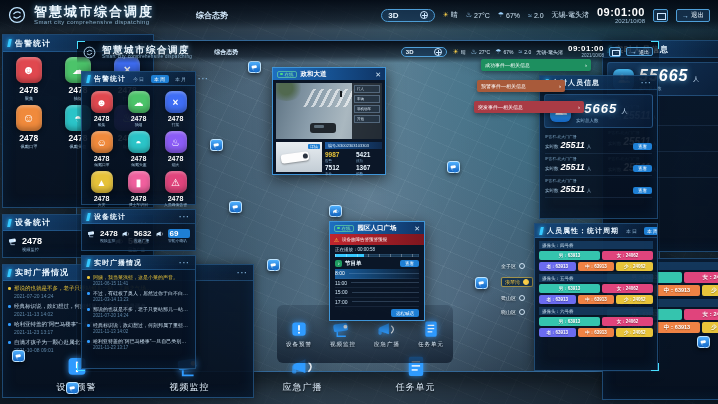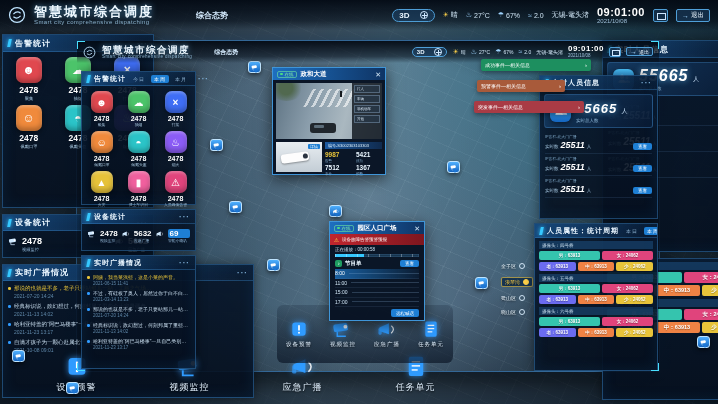--- a/index.html
+++ b/index.html
@@ -23,36 +23,36 @@
   .hdr--bg{height:30px;padding:0 8px;gap:8px;}
   .logo{flex:none;color:#bfe4ff;}
   .tblock{line-height:1.05;}
   .app-title{font-weight:bold;color:#eef8ff;letter-spacing:2px;text-shadow:0 0 6px rgba(110,200,255,.65);}
   .hdr--bg .app-title{font-size:13px;}
   .app-sub{color:#8fb6d2;letter-spacing:.4px;}
   .hdr--bg .app-sub{font-size:6px;}
   .hdr-tab{color:#d6ecff;font-weight:bold;}
   .hdr--bg .hdr-tab{margin-left:34px;font-size:8px;}
   .hdr-right{margin-left:auto;display:flex;align-items:center;gap:8px;color:#cfe4f4;}
-  .pill3d{display:flex;align-items:center;gap:10px;border:1px solid #4f9fd8;background:rgba(28,66,104,.6);
+  .pill3d{display:flex;align-items:center;gap:21px;border:1px solid #4f9fd8;background:rgba(28,66,104,.6);
     border-radius:9px;padding:1px 6px;font-weight:bold;color:#eaf6ff;}
   .hdr--bg .pill3d{font-size:8px;}
   .compass{position:relative;width:8px;height:8px;border:1px solid #cfe8ff;border-radius:50%;}
   .compass::before{content:"";position:absolute;left:3px;top:1px;width:1px;height:5px;background:#cfe8ff;}
   .compass::after{content:"";position:absolute;top:3px;left:1px;height:1px;width:5px;background:#cfe8ff;}
   .wx{display:flex;align-items:center;gap:2px;}
   .hdr--bg .wx{font-size:7px;}
   .wi::before{font-size:7px;color:#ffd24a;}
   .wi--sun::before{content:"☀";}
   .wi--temp::before{content:"♨";color:#9fd4ff;}
   .wi--hum::before{content:"☂";color:#9fd4ff;}
   .wi--wind::before{content:"≈";color:#9fd4ff;}
   .loc{color:#cfe4f4;}
   .hdr--bg .loc{font-size:7px;}
-  .clock{text-align:left;line-height:1.1;}
+  .clock{text-align:right;line-height:1.1;}
   .clock-time{font-weight:bold;letter-spacing:.5px;color:#fff;}
   .hdr--bg .clock-time{font-size:11px;}
   .clock-date{color:#9fc0da;}
   .hdr--bg .clock-date{font-size:6px;}
   .btn-fs{position:relative;width:15px;height:13px;border:1px solid #4f9fd8;border-radius:2px;background:rgba(28,66,104,.55);}
   .btn-fs::before{content:"";position:absolute;left:3px;top:3px;width:7px;height:5px;border:1px solid #cfe8ff;}
   .btn-exit{display:flex;align-items:center;gap:2px;border:1px solid #4f9fd8;border-radius:2px;
     background:rgba(28,66,104,.55);padding:1px 5px;color:#eaf6ff;}
   .hdr--bg .btn-exit{font-size:6.5px;}
   .exit-ic::before{content:"→";font-size:7px;color:#9fd4ff;}

